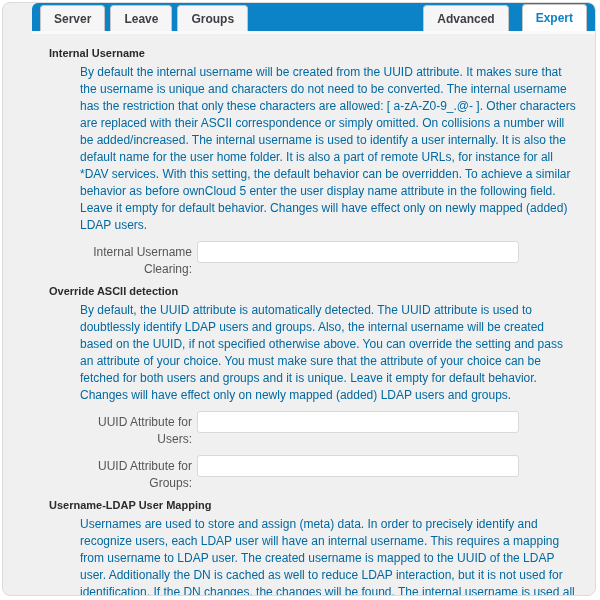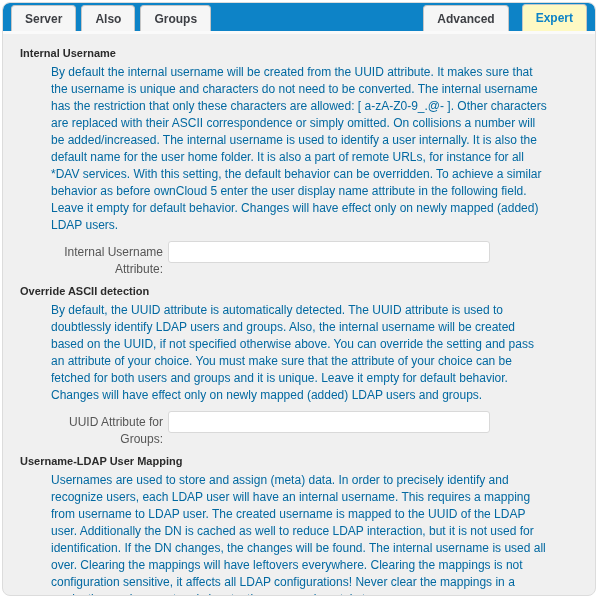--- a/index.html
+++ b/index.html
@@ -5,21 +5,21 @@
   * { box-sizing: border-box; }
   html, body { margin: 0; padding: 0; background: #ffffff; }
   body {
     width: 600px; height: 600px;
     font-family: "Liberation Sans", sans-serif;
     position: relative;
   }
   .window {
     position: absolute; top: 2px; left: 2px; width: 594px; height: 594px;
     border: 1px solid #dcdcdc; border-radius: 8px;
-    background: #f0f0f0; overflow: hidden;
+    background: #f0f0f0; overflow: hidden; padding-left: 29px;
   }
   
   .tabbar {
     background: #0d83c7;
     border-radius: 6px 6px 0 0;
     padding: 5px 8px 0 8px;
     height: 31px;
     display: flex; align-items: flex-end;
     border-bottom: 3px solid #fafafa;
   }
@@ -30,21 +30,21 @@
     border: 1px solid #c5c5c5; border-bottom: none;
     border-radius: 4px 4px 0 0;
     margin-right: 5px;
     padding: 0 13px;
     height: 26px; line-height: 26px;
     font-size: 12px; font-weight: bold; color: #3d3f44;
     white-space: nowrap; cursor: pointer;
   }
   .tabs-right .tab { margin-right: 13px; }
   .tabs-right .tab:last-child { margin-right: 0; }
-  .tab.active { background: #fef9c3; color: #0d83c7; height: 27px; }
+  .tab.active { background: #ffffff; color: #0d83c7; height: 27px; }
   
   .content { padding: 6px 15px 0 15px; }
   .section-heading {
     font-size: 11px; font-weight: bold; color: #2b2b2b;
     margin: 7px 0 5px 2px;
   }
   .section-desc {
     margin: 0 9px 7px 33px;
     width: 499px;
     font-size: 12px; line-height: 17px; color: #0369a1;
@@ -64,40 +64,44 @@
   }
 </style>
 </head>
 <body>
 
 <div class="window">
 
   <div class="tabbar">
     <div class="tabs-left">
       <div class="tab">Server</div>
-      <div class="tab">Also</div>
+      <div class="tab">Leave</div>
       <div class="tab">Groups</div>
     </div>
     <div class="tabs-right">
       <div class="tab">Advanced</div>
       <div class="tab active">Expert</div>
     </div>
   </div>
 
   <div class="content">
 
     <div class="section-heading">Internal Username</div>
     <p class="section-desc">By default the internal username will be created from the UUID attribute. It makes sure that the username is unique and characters do not need to be converted. The internal username has the restriction that only these characters are allowed: [ a-zA-Z0-9_.@- ]. Other characters are replaced with their ASCII correspondence or simply omitted. On collisions a number will be added/increased. The internal username is used to identify a user internally. It is also the default name for the user home folder. It is also a part of remote URLs, for instance for all *DAV services. With this setting, the default behavior can be overridden. To achieve a similar behavior as before ownCloud 5 enter the user display name attribute in the following field. Leave it empty for default behavior. Changes will have effect only on newly mapped (added) LDAP users.</p>
     <div class="field-row">
-      <label class="field-label">Internal Username Attribute:</label>
+      <label class="field-label">Internal Username Clearing:</label>
       <input class="field-input" type="text" value="" style="">
     </div>
 
     <div class="section-heading">Override ASCII detection</div>
     <p class="section-desc">By default, the UUID attribute is automatically detected. The UUID attribute is used to doubtlessly identify LDAP users and groups. Also, the internal username will be created based on the UUID, if not specified otherwise above. You can override the setting and pass an attribute of your choice. You must make sure that the attribute of your choice can be fetched for both users and groups and it is unique. Leave it empty for default behavior. Changes will have effect only on newly mapped (added) LDAP users and groups.</p>
+    <div class="field-row">
+      <label class="field-label">UUID Attribute for Users:</label>
+      <input class="field-input" type="text" value="" style="">
+    </div>
     <div class="field-row">
       <label class="field-label">UUID Attribute for Groups:</label>
       <input class="field-input" type="text" value="" style="">
     </div>
 
     <div class="section-heading">Username-LDAP User Mapping</div>
     <p class="section-desc">Usernames are used to store and assign (meta) data. In order to precisely identify and recognize users, each LDAP user will have an internal username. This requires a mapping from username to LDAP user. The created username is mapped to the UUID of the LDAP user. Additionally the DN is cached as well to reduce LDAP interaction, but it is not used for identification. If the DN changes, the changes will be found. The internal username is used all over. Clearing the mappings will have leftovers everywhere. Clearing the mappings is not configuration sensitive, it affects all LDAP configurations! Never clear the mappings in a production environment, only in a testing or experimental stage.</p>
 
   </div>
 </div>

